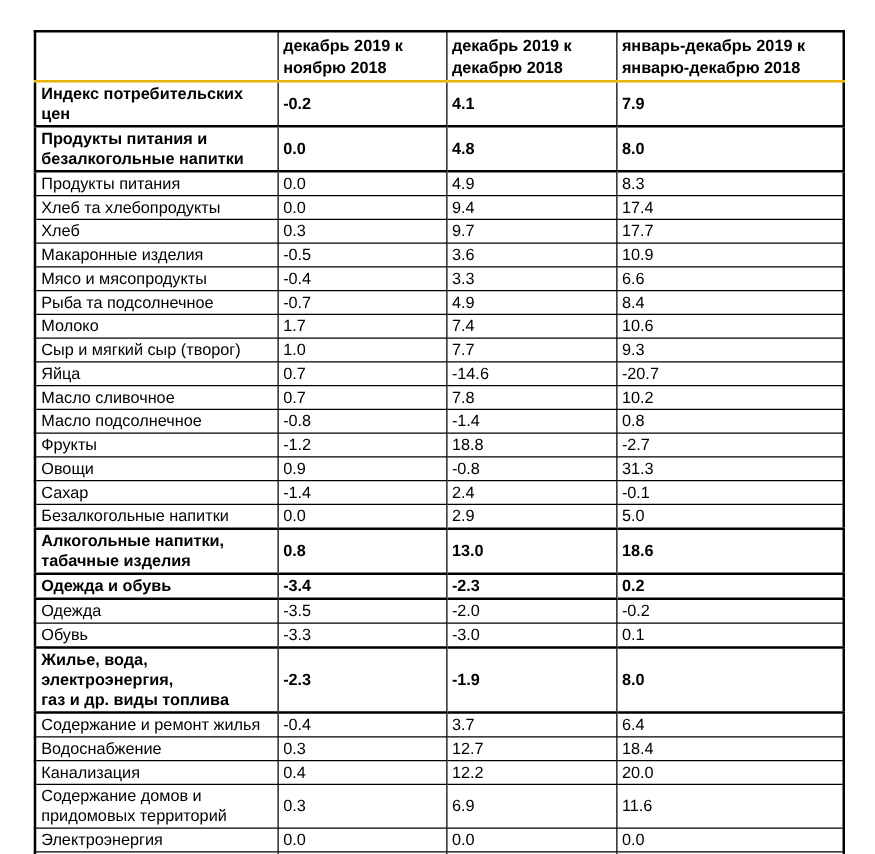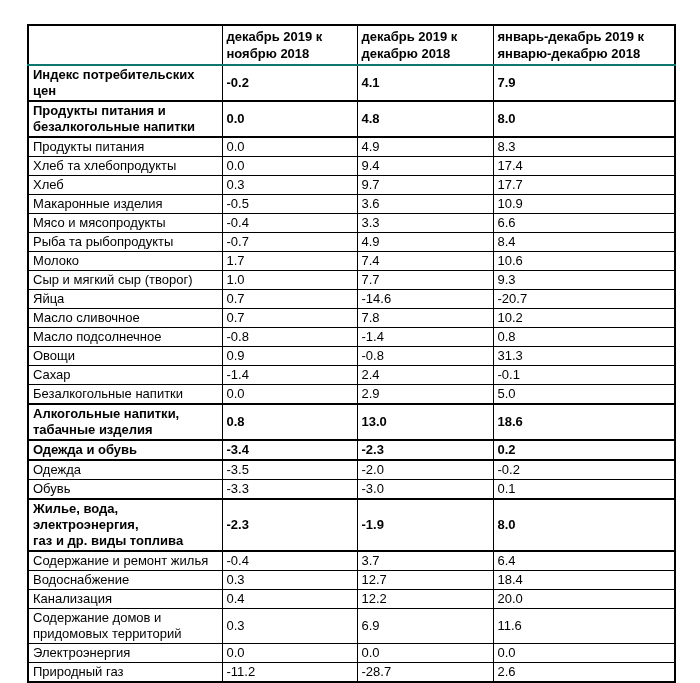--- a/index.html
+++ b/index.html
@@ -35,21 +35,21 @@
   }
   
   .cpi-table {
     border: 2px solid #000000;
   }
   .cpi-table thead th {
     font-weight: 700;
     line-height: 17px;
     padding-top: 2px;
     padding-bottom: 2px;
-    border-bottom: 2px solid #0f766e;
+    border-bottom: 2px solid #eab308;
   }
   .cpi-table tr.bold-row td {
     font-weight: 700;
     border-top: 2px solid #000000;
     border-bottom: 2px solid #000000;
   }
 </style>
 </head>
 <body>
 
@@ -110,21 +110,21 @@
           <td>3.6</td>
           <td>10.9</td>
         </tr>
         <tr>
           <td>Мясо и мясопродукты</td>
           <td>-0.4</td>
           <td>3.3</td>
           <td>6.6</td>
         </tr>
         <tr>
-          <td>Рыба та рыбопродукты</td>
+          <td>Рыба та подсолнечное</td>
           <td>-0.7</td>
           <td>4.9</td>
           <td>8.4</td>
         </tr>
         <tr>
           <td>Молоко</td>
           <td>1.7</td>
           <td>7.4</td>
           <td>10.6</td>
         </tr>
@@ -144,20 +144,26 @@
           <td>Масло сливочное</td>
           <td>0.7</td>
           <td>7.8</td>
           <td>10.2</td>
         </tr>
         <tr>
           <td>Масло подсолнечное</td>
           <td>-0.8</td>
           <td>-1.4</td>
           <td>0.8</td>
+        </tr>
+        <tr>
+          <td>Фрукты</td>
+          <td>-1.2</td>
+          <td>18.8</td>
+          <td>-2.7</td>
         </tr>
         <tr>
           <td>Овощи</td>
           <td>0.9</td>
           <td>-0.8</td>
           <td>31.3</td>
         </tr>
         <tr>
           <td>Сахар</td>
           <td>-1.4</td>

